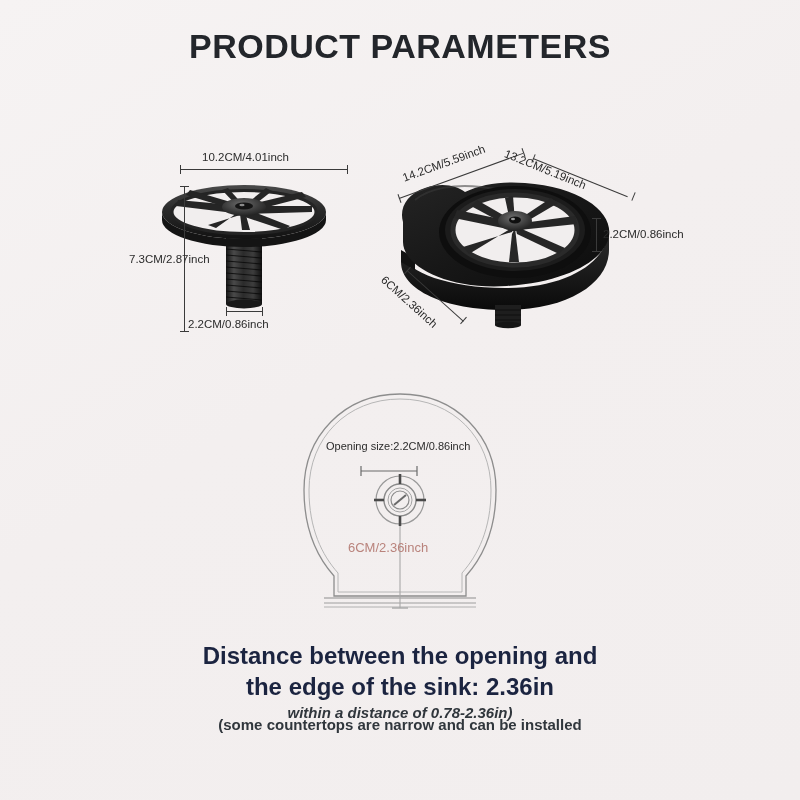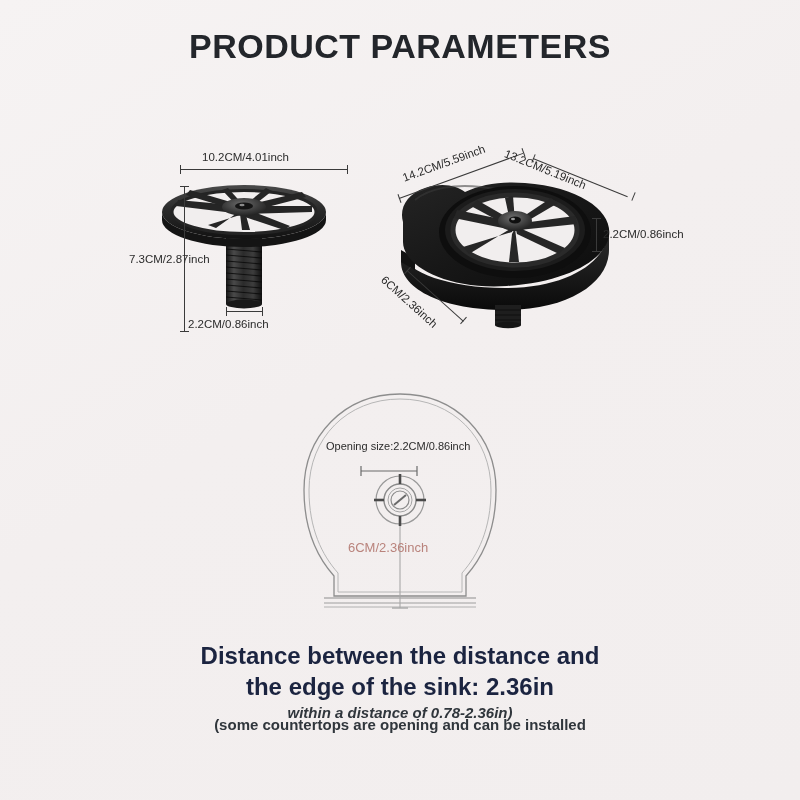--- a/index.html
+++ b/index.html
@@ -334,19 +334,19 @@
 
       <line x1="110" y1="136" x2="110" y2="218" stroke="#a8a8a8" stroke-width="1.1"></line>
       <line x1="102" y1="218" x2="118" y2="218" stroke="#a8a8a8" stroke-width="1.4"></line>
     </svg>
 
     <div class="dim" style="left:20px; top:50px; font-size:11px;margin-left:16px;">Opening size:2.2CM/0.86inch</div>
 
     <div class="dim dim-red" style="left:58px; top:150px; font-size:13px;">6CM/2.36inch</div>
   </div>
 
-  <div class="caption" style="top:640px;">Distance between the distance and</div>
+  <div class="caption" style="top:640px;">Distance between the opening and</div>
   <div class="caption" style="top:671px;">the edge of the sink: 2.36in</div>
 
-  <div class="subcaption" style="top:713px;">(some countertops are opening and can be installed</div>
+  <div class="subcaption" style="top:713px;">(some countertops are narrow and can be installed</div>
   <div class="subcaption" style="top:701px;font-style:italic;">within a distance of 0.78-2.36in)</div>
 
 </div>
 
 </body></html>

